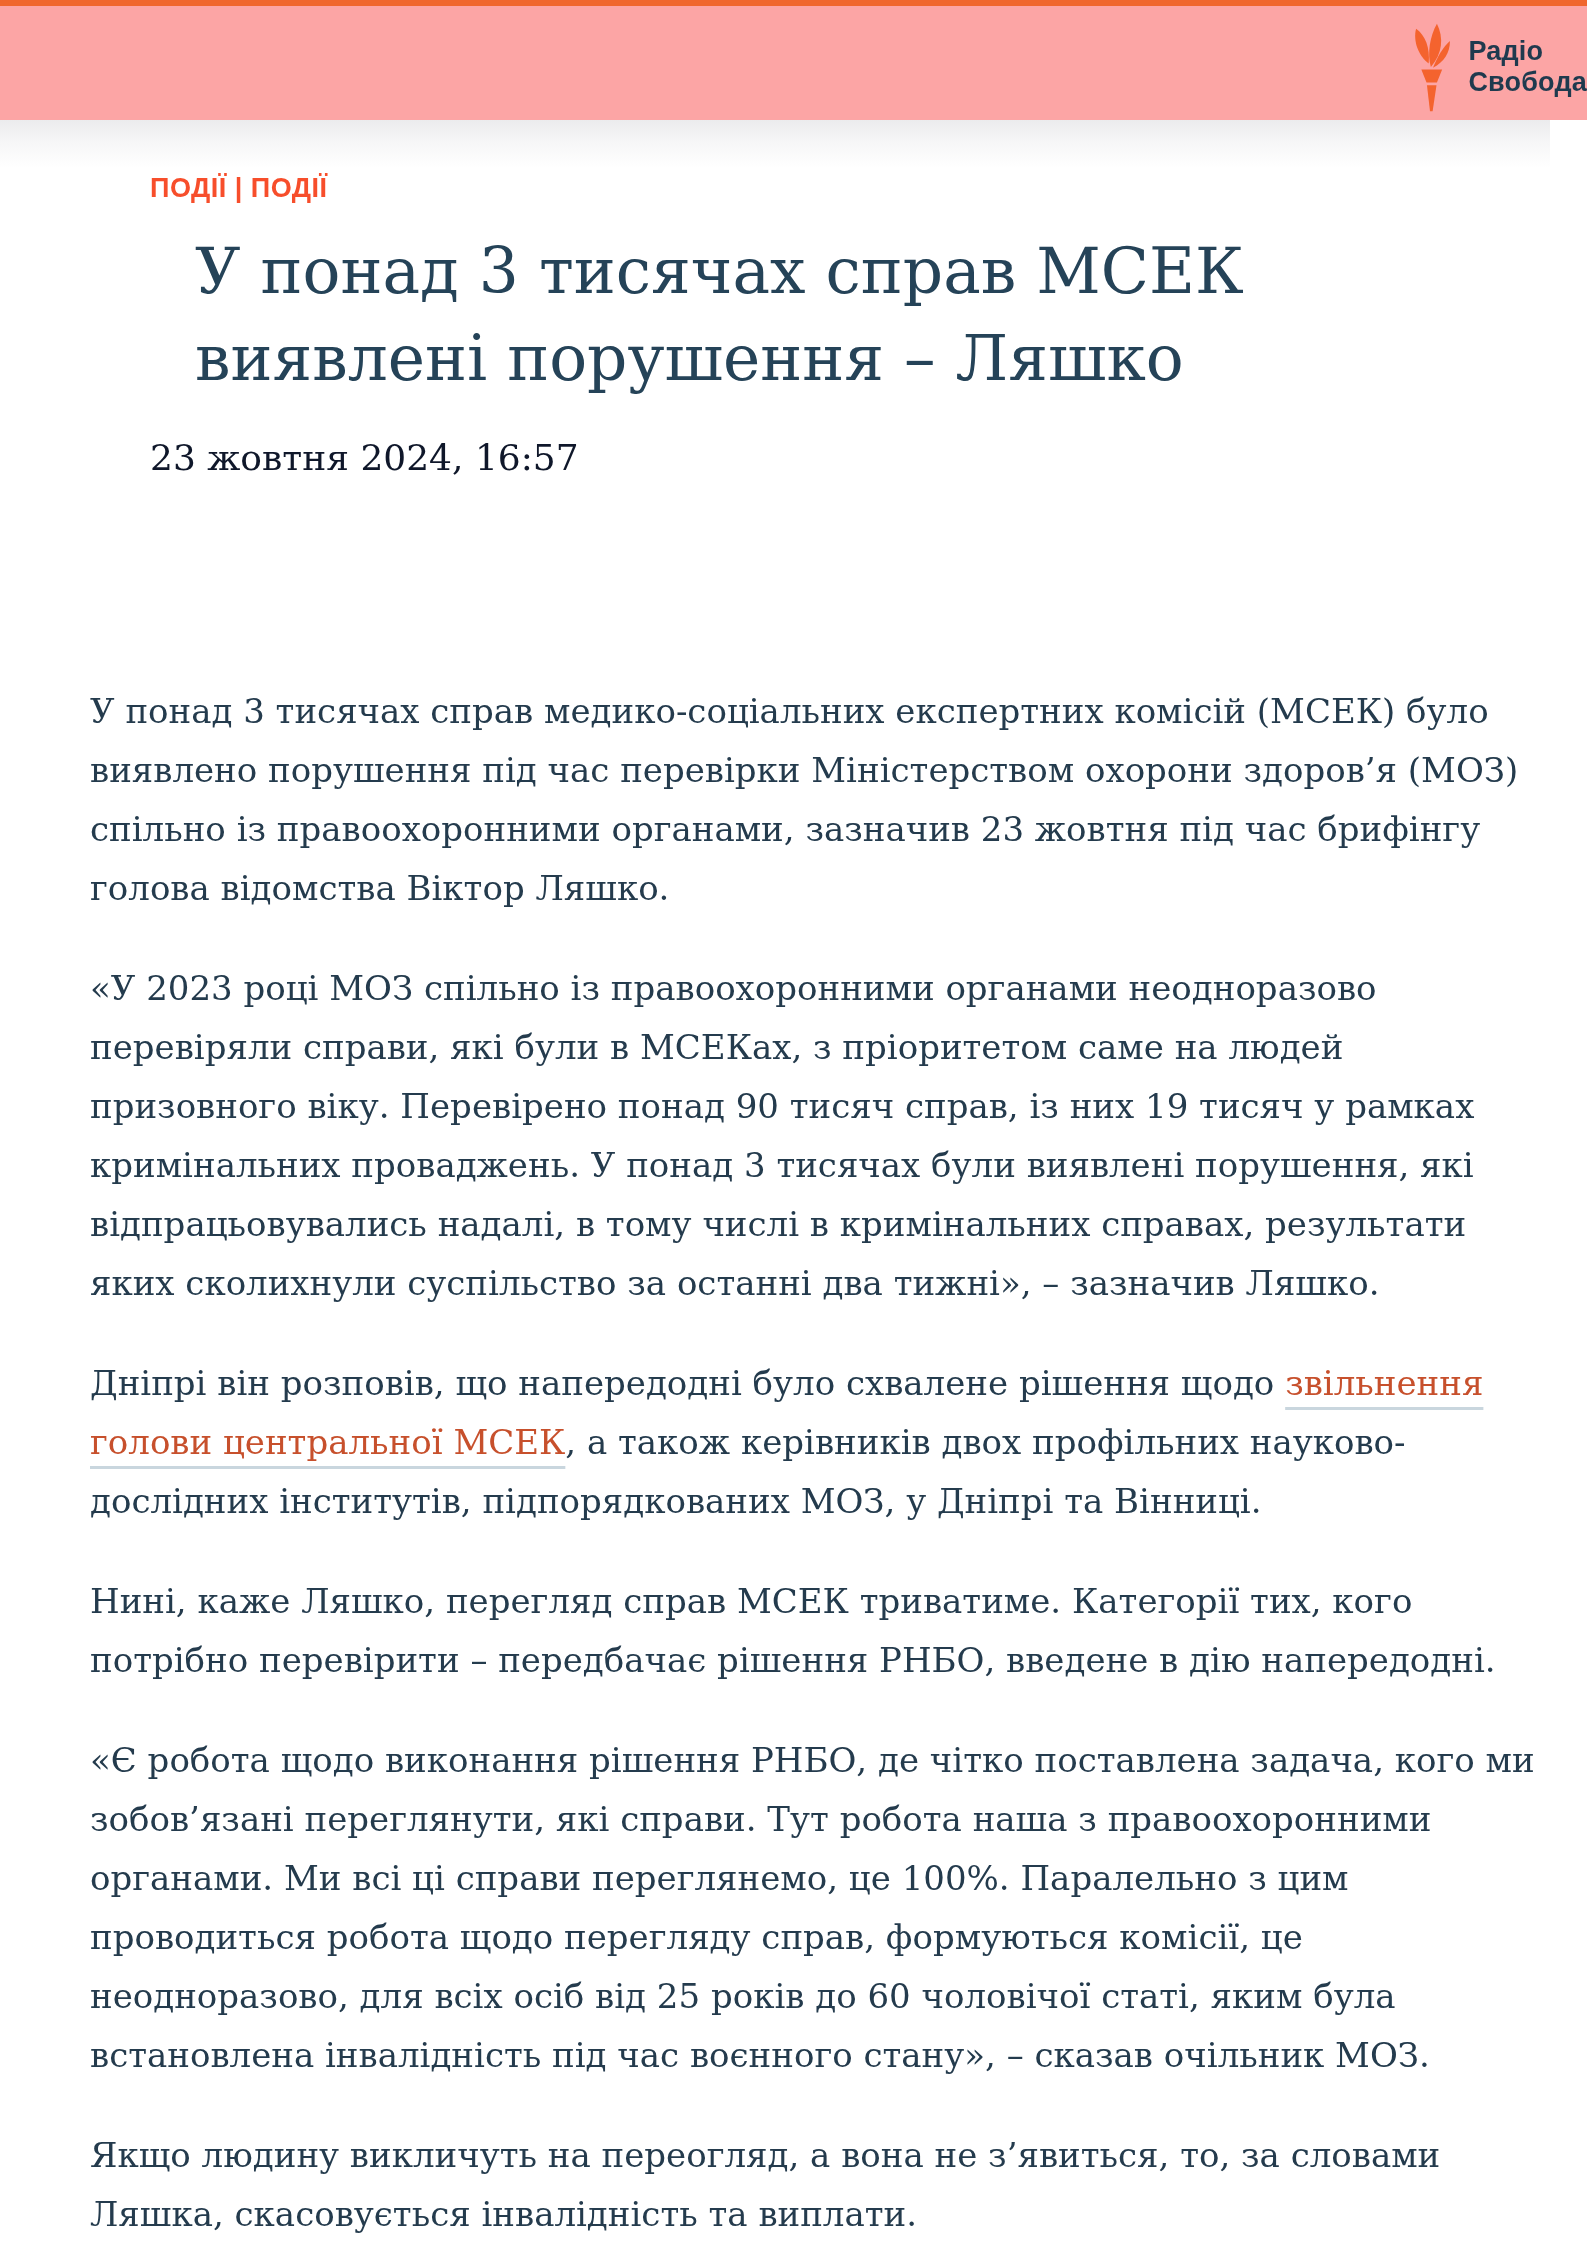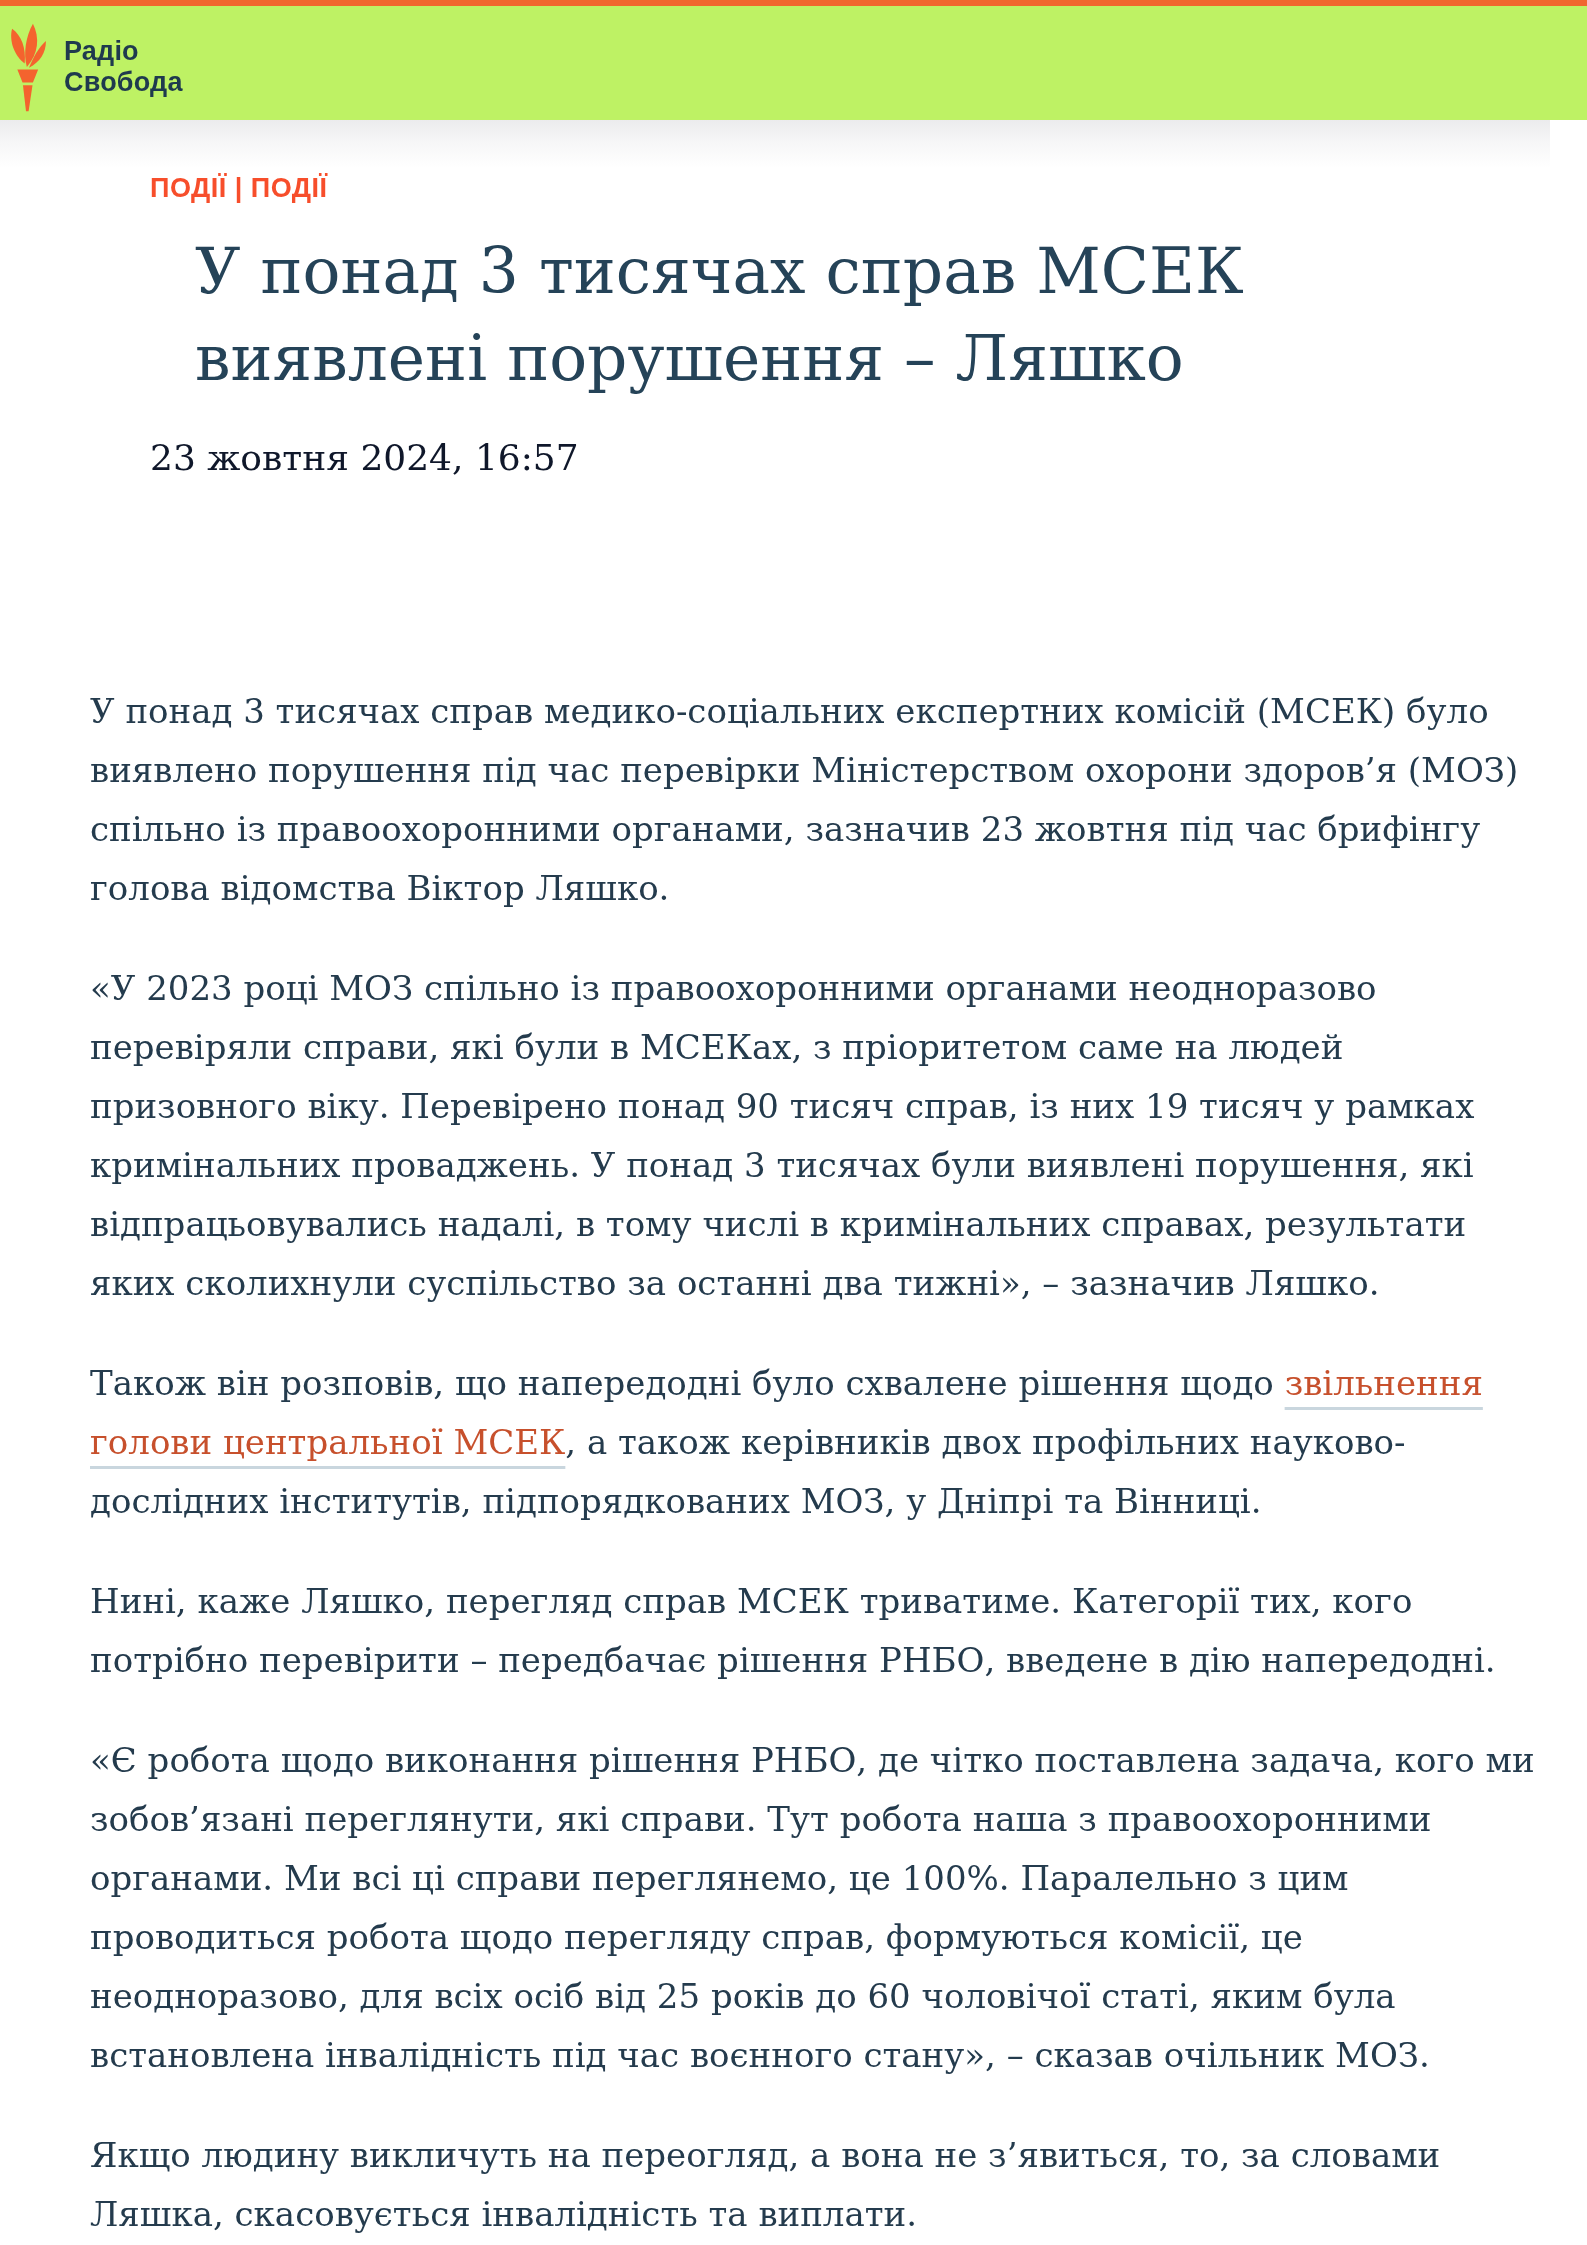--- a/index.html
+++ b/index.html
@@ -11,24 +11,24 @@
     font-family: "DejaVu Serif", serif;
   }
   
   .topbar {
     height: 6px;
     background: #F0672E;
   }
   
   .site-header {
     height: 114px;
-    background: #bef264;
+    background: #fca5a5;
     display: flex;
     align-items: center;
-    justify-content: flex-start;
+    justify-content: flex-end;
   }
   .logo {
     display: flex;
     align-items: center;
     gap: 12px;
     cursor: pointer;
     margin-top: 8px;
   }
   .logo svg { display: block; }
   .logo-text {
@@ -124,18 +124,18 @@
 
   <div class="article-head">
     <a class="category">ПОДІЇ | ПОДІЇ</a>
     <h1 class="article-title">У понад 3 тисячах справ МСЕК виявлені порушення – Ляшко</h1>
     <div class="article-date">23 жовтня 2024, 16:57</div>
   </div>
 
   <div class="article-body">
     <p>У понад 3 тисячах справ медико-соціальних експертних комісій (МСЕК) було виявлено порушення під час перевірки Міністерством охорони здоров’я (МОЗ) спільно із правоохоронними органами, зазначив 23 жовтня під час брифінгу голова відомства Віктор Ляшко.</p>
     <p>«У 2023 році МОЗ спільно із правоохоронними органами неодноразово перевіряли справи, які були в МСЕКах, з пріоритетом саме на людей призовного віку. Перевірено понад 90 тисяч справ, із них 19 тисяч у рамках кримінальних проваджень. У понад 3 тисячах були виявлені порушення, які відпрацьовувались надалі, в тому числі в кримінальних справах, результати яких сколихнули суспільство за останні два тижні», – зазначив Ляшко.</p>
-    <p><span>Також він розповів, що напередодні було схвалене рішення щодо </span><a class="inline-link">звільнення голови центральної МСЕК</a><span>, а також керівників двох профільних науково-дослідних інститутів, підпорядкованих МОЗ, у Дніпрі та Вінниці.</span></p>
+    <p><span>Дніпрі він розповів, що напередодні було схвалене рішення щодо </span><a class="inline-link">звільнення голови центральної МСЕК</a><span>, а також керівників двох профільних науково-дослідних інститутів, підпорядкованих МОЗ, у Дніпрі та Вінниці.</span></p>
     <p>Нині, каже Ляшко, перегляд справ МСЕК триватиме. Категорії тих, кого потрібно перевірити – передбачає рішення РНБО, введене в дію напередодні.</p>
     <p>«Є робота щодо виконання рішення РНБО, де чітко поставлена задача, кого ми зобов’язані переглянути, які справи. Тут робота наша з правоохоронними органами. Ми всі ці справи переглянемо, це 100%. Паралельно з цим проводиться робота щодо перегляду справ, формуються комісії, це неодноразово, для всіх осіб від 25 років до 60 чоловічої статі, яким була встановлена інвалідність під час воєнного стану», – сказав очільник МОЗ.</p>
     <p>Якщо людину викличуть на переогляд, а вона не з’явиться, то, за словами Ляшка, скасовується інвалідність та виплати.</p>
   </div>
 </main>
 
 </body></html>

